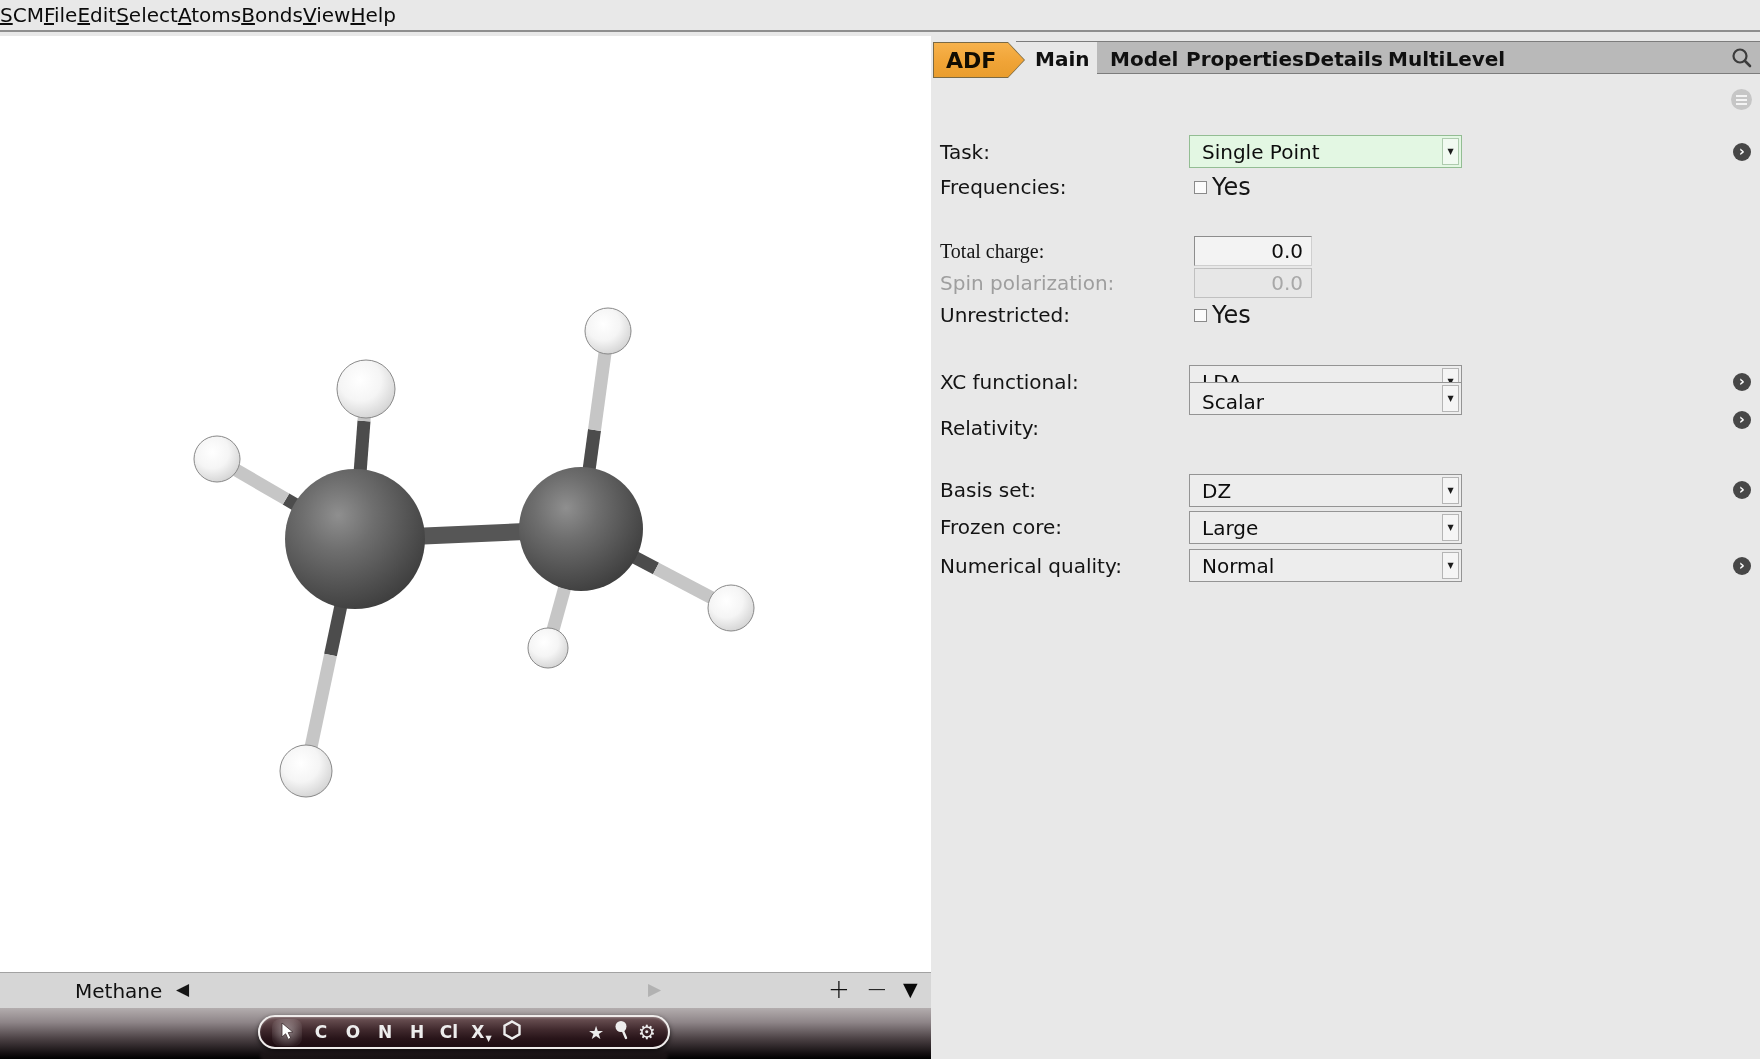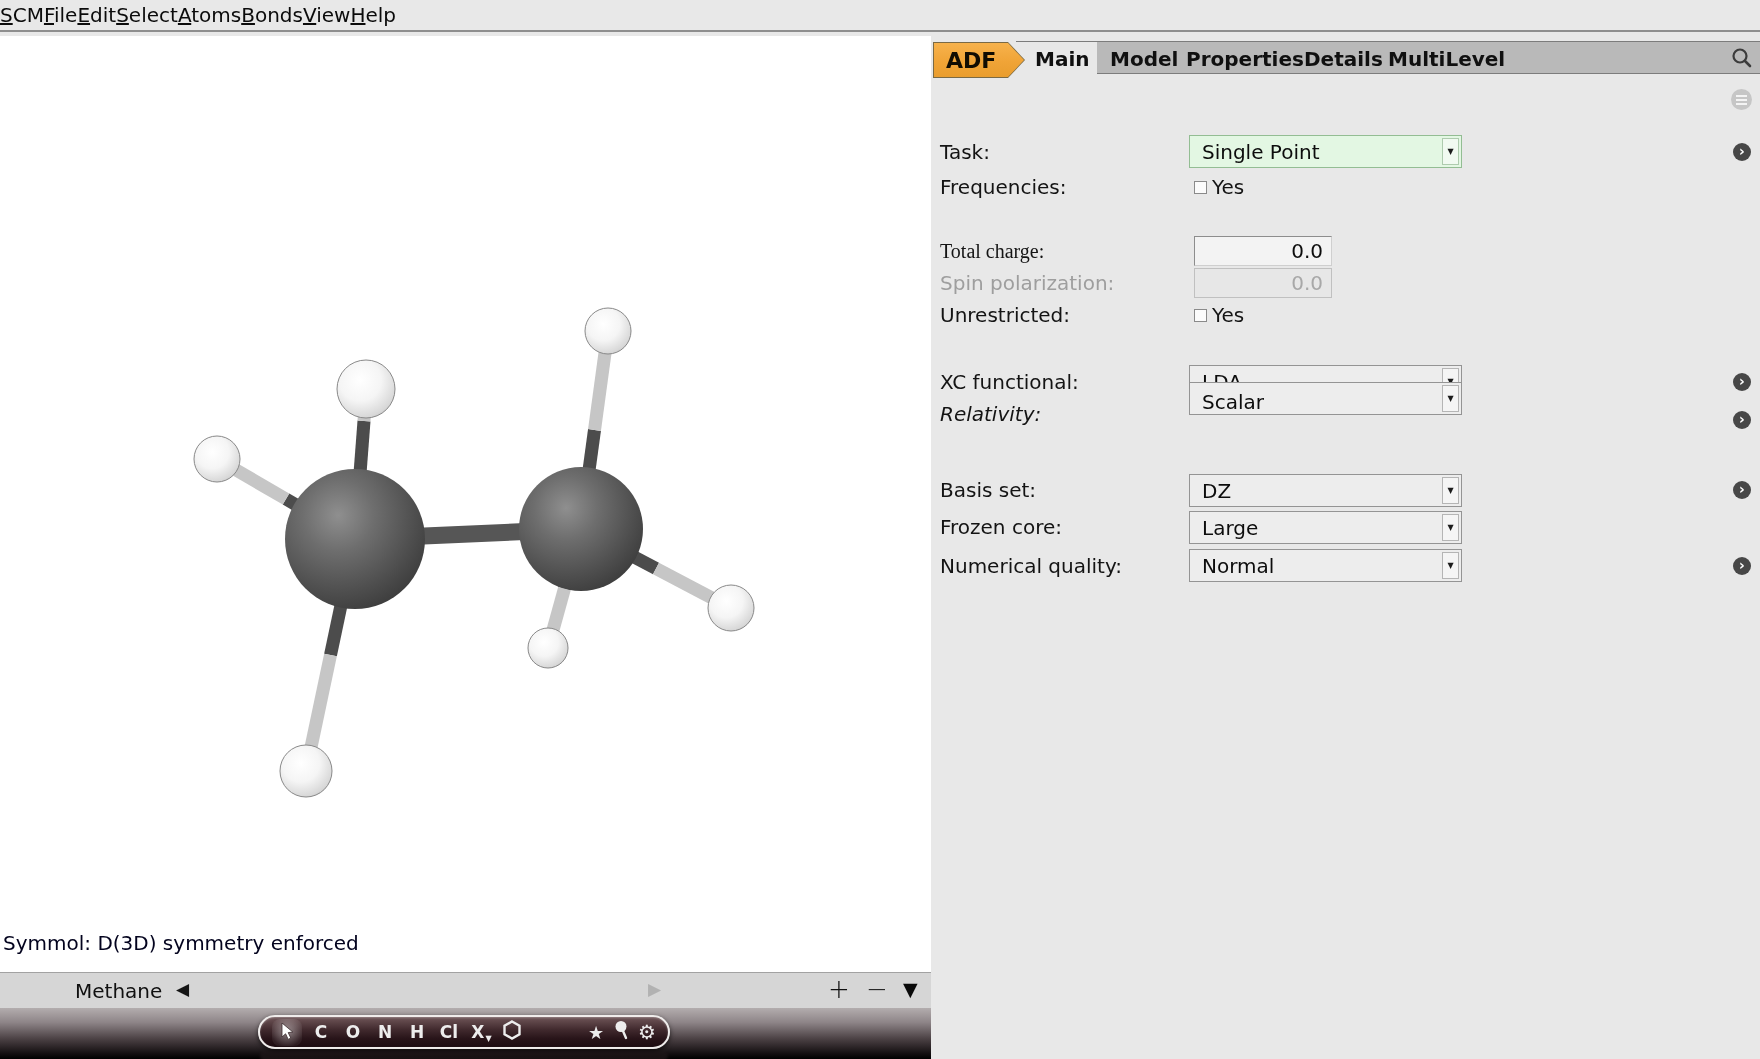--- a/index.html
+++ b/index.html
@@ -53,39 +53,39 @@
   .search-btn { position:absolute; left:1729px; top:45px; width:26px; height:26px; }
   .round-menu-btn {
     position:absolute; left:1731px; top:89px; width:21px; height:21px; border-radius:50%;
     background:#c6c6c6; display:flex; flex-direction:column; justify-content:center; align-items:center; gap:2px;
   }
   .round-menu-btn i { display:block; width:11px; height:2px; background:#f4f4f4; }
 
   
   .flabel { position:absolute; left:940px; font-size:20px; color:#141414; line-height:24px; white-space:nowrap; }
   .flabel.disabled { color:#9e9e9e; }
-  .opt-label { position:absolute; font-size:20px; color:#141414; line-height:24px; }
+  .opt-label { position:absolute; font-size:24px; color:#141414; line-height:24px; }
 
   .dd {
     position:absolute; left:1189px; width:273px; height:33px;
     background:#ededed; border:1px solid #949494;
     display:flex; align-items:center; cursor:default;
   }
   .dd .val { padding-left:12px; font-size:20px; color:#0d0d0d; white-space:nowrap; }
   .dd .arrowbox {
     position:absolute; top:2px; right:2px; bottom:2px; width:17px;
     background:#f5f5f5; border:1px solid #b5b5b5;
     display:flex; align-items:center; justify-content:center;
     font-size:8px; color:#1c1c1c; line-height:1;
   }
   .dd.green { background:#e3f7e3; border-color:#93bd93; }
   .dd.green .arrowbox { background:#f1faf1; border-color:#aecbae; }
 
   .inp {
-    position:absolute; left:1194px; width:138px; height:30px;
+    position:absolute; left:1194px; width:118px; height:30px;
     background:#f3f3f3; border:1px solid #8d8d8d; border-right-color:#cfcfcf; border-bottom-color:#cfcfcf;
     display:flex; align-items:center; justify-content:flex-end; padding-right:8px;
     font-size:20px; color:#0d0d0d;
   }
   .inp.disabled { background:#e7e7e7; border-color:#c0c0c0; color:#a8a8a8; }
 
   .cb {
     position:absolute; left:1194px; width:13px; height:13px;
     background:#fbfbfb; border:1px solid #8a8a8a;
   }
@@ -190,21 +190,20 @@
     <circle cx="355" cy="503" r="70" fill="url(#gc)"></circle>
     <circle cx="581" cy="493" r="62" fill="url(#gc)"></circle>
 
     <circle cx="366" cy="353" r="29" fill="url(#gh)" stroke="#898989" stroke-width="1"></circle>
     <circle cx="217" cy="423" r="23" fill="url(#gh)" stroke="#898989" stroke-width="1"></circle>
     <circle cx="608" cy="295" r="23" fill="url(#gh)" stroke="#898989" stroke-width="1"></circle>
     <circle cx="731" cy="572" r="23" fill="url(#gh)" stroke="#898989" stroke-width="1"></circle>
     <circle cx="548" cy="612" r="20" fill="url(#gh)" stroke="#898989" stroke-width="1"></circle>
     <circle cx="306" cy="735" r="26" fill="url(#gh)" stroke="#898989" stroke-width="1"></circle>
   </svg>
-  <div class="status-text">Symmol: D(3D) symmetry enforced</div>
 </div>
 
 <div class="panel"></div>
 
 <div class="tab-graybar"></div>
 <div class="tab-main"></div>
 <div class="brand-badge-outer">
   <div class="brand-badge">ADF</div>
 </div>
 <span class="tab-label" style="left:1035px;">Main</span>
@@ -246,21 +245,21 @@
 <div class="cb" style="top:309px;"></div>
 <div class="opt-label" style="left:1212px; top:303px;">Yes</div>
 
 <div class="flabel" style="top:370px;">XC functional:</div>
 <div class="dd" style="top:365px;">
   <span class="val">LDA</span>
   <span class="arrowbox">▼</span>
 </div>
 <div class="detail" style="top:373px;">›</div>
 
-<div class="flabel" style="top:402px;font-style:italic;">Relativity:</div>
+<div class="flabel" style="top:416px;">Relativity:</div>
 <div class="dd" style="top:382px;align-items:flex-end;">
   <span class="val">Scalar</span>
   <span class="arrowbox">▼</span>
 </div>
 <div class="detail" style="top:411px;">›</div>
 
 <div class="flabel" style="top:478px;">Basis set:</div>
 <div class="dd" style="top:474px;">
   <span class="val">DZ</span>
   <span class="arrowbox">▼</span>

